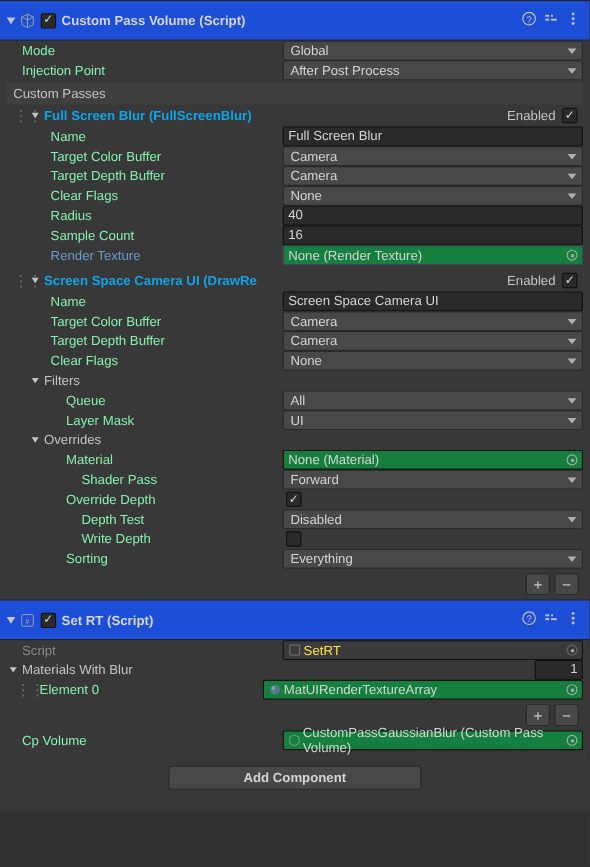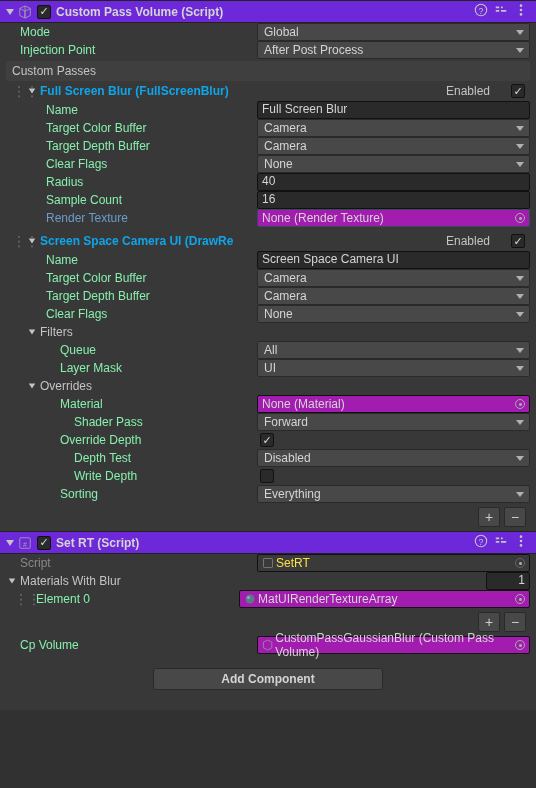--- a/index.html
+++ b/index.html
@@ -1,40 +1,40 @@
 <!DOCTYPE html>
 <html><head>
 <meta charset="utf-8">
 <style>
 * { margin:0; padding:0; box-sizing:border-box; font-family:"Segoe UI",Arial,sans-serif; }
 body { background:#313131; color:#c4c4c4; font-size:12px; width:536px; }
 .panel { background:#383838; border-top:1px solid #222; }
-.header { display:flex; align-items:center; padding:2px 4px; background:#6d28d9; border-bottom:1px solid #222; height:22px; }
+.header { display:flex; align-items:center; padding:2px 4px; background:#1d4ed8; border-bottom:1px solid #222; height:36px; }
 .fold { width:12px; height:12px; display:inline-flex; align-items:center; justify-content:center; cursor:pointer; }
 .icon-cube { width:14px; height:14px; margin:0 2px; }
 .checkbox { width:14px; height:14px; background:#2a2a2a; border:1px solid #111; border-radius:2px; display:inline-flex; align-items:center; justify-content:center; margin:0 3px; cursor:pointer; }
 .checkbox.checked::after { content:"✓"; color:#ddd; font-size:11px; line-height:1; }
 .hdr-title { font-weight:bold; color:#d4d4d4; margin-left:2px; flex:1; }
 .hdr-icons { display:flex; align-items:center; gap:6px; padding-right:4px; }
 .svg-icon { width:14px; height:14px; fill:#c4c4c4; cursor:pointer; }
 .row { display:flex; align-items:center; height:18px; padding:1px 6px; }
 .label { width:240px; padding-left:14px; color:#86efac; }
 .field { flex:1; display:flex; align-items:center;padding-left:11px; }
 .dropdown { flex:1; background:#484848; border:1px solid #2a2a2a; border-radius:2px; height:18px; display:flex; align-items:center; padding:0 4px 0 6px; color:#d4d4d4; cursor:pointer; position:relative; }
 .dropdown::after { content:""; width:0; height:0; border-left:4px solid transparent; border-right:4px solid transparent; border-top:5px solid #b0b0b0; position:absolute; right:5px; top:6px; }
 .textfield { flex:1; background:#2a2a2a; border:1px solid #111; border-radius:2px; height:18px; padding:0 4px; color:#d4d4d4; }
 .numfield { flex:1; background:#2a2a2a; border:1px solid #111; border-radius:2px; height:18px; padding:0 4px; color:#d4d4d4; text-align:left; }
-.objfield { flex:1; background:#a21caf; border:1px solid #111; border-radius:2px; height:18px; display:flex; align-items:center; padding:0 4px; color:#d4d4d4; position:relative; }
+.objfield { flex:1; background:#15803d; border:1px solid #111; border-radius:2px; height:18px; display:flex; align-items:center; padding:0 4px; color:#d4d4d4; position:relative; }
 .objfield.highlight { border:1px solid #3a4a5a; }
 .obj-circle { position:absolute; right:4px; top:3px; width:10px; height:10px; border:1px solid #aaa; border-radius:50%; cursor:pointer; }
 .obj-circle::after { content:""; position:absolute; width:1px; height:1px; background:#aaa; border-radius:50%; left:3.5px; top:3.5px; box-shadow:0 0 0 1px #aaa; }
 .section-header { display:flex; align-items:center; padding:3px 6px; background:#3f3f3f; margin:2px 6px 0 6px; border-radius:2px; height:20px; }
 .sub-header { display:flex; align-items:center; padding:2px 0 2px 12px; height:20px; }
 .sub-title { font-weight:bold; color:#0ea5e9; flex:1; }
-.enabled-wrap { display:flex; align-items:center; gap:18px; padding-right:8px; }
+.enabled-wrap { display:flex; align-items:center; gap:3px; padding-right:8px; }
 .drag-handle { color:#707070; font-size:14px; letter-spacing:-1px; width:14px; cursor:grab; }
 .sub-list { padding-left:20px; }
 .sub-list .label { width:220px; padding-left:20px; }
 .sub-list .sub2 .label { padding-left:34px; }
 .sub-list .sub3 .label { padding-left:48px; }
 .fold-inline { width:12px; display:inline-flex; align-items:center; justify-content:center; margin-right:2px; cursor:pointer; }
 .link-label { color:#6a9dcc; }
 .footer-btns { display:flex; justify-content:flex-end; padding:4px 10px; gap:4px; }
 .sq-btn { width:22px; height:20px; background:#484848; border:1px solid #2a2a2a; border-radius:2px; display:flex; align-items:center; justify-content:center; color:#ccc; font-size:14px; cursor:pointer; }
 .add-comp { display:flex; justify-content:center; padding:10px 0 20px 0; background:#383838; }

